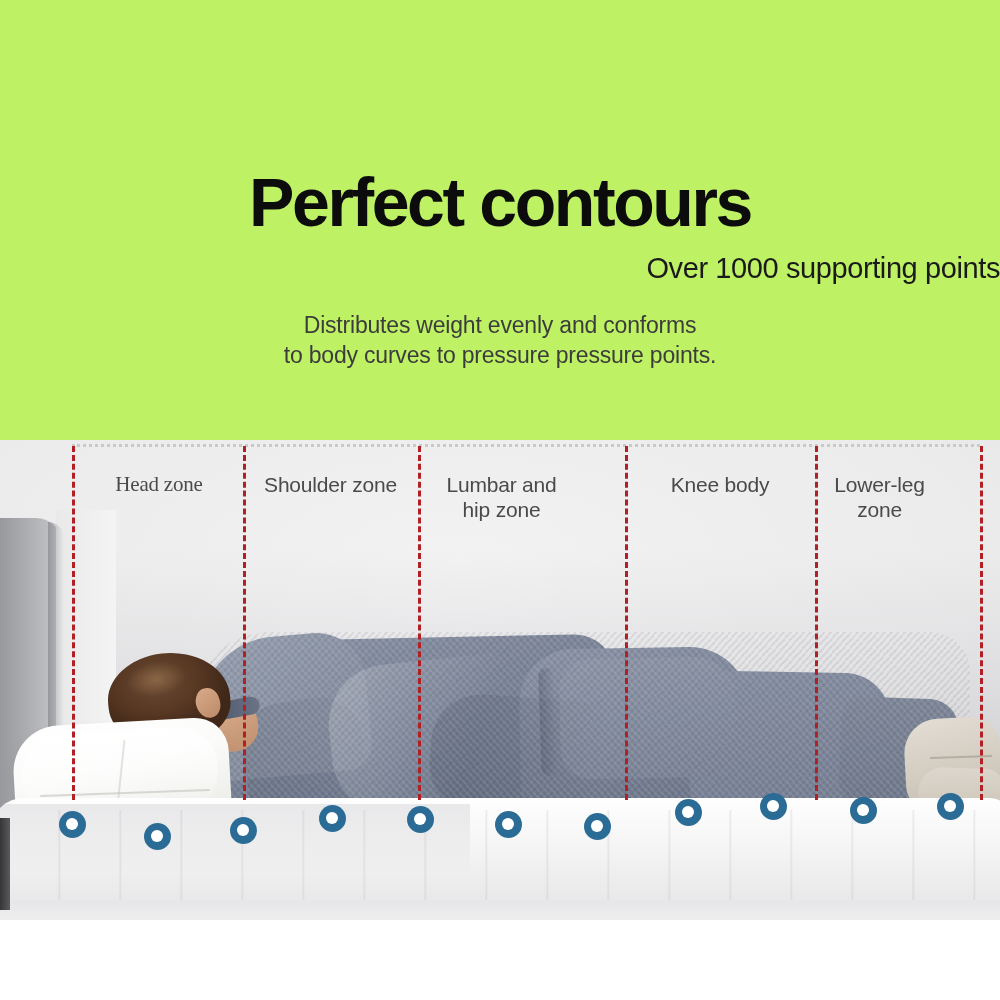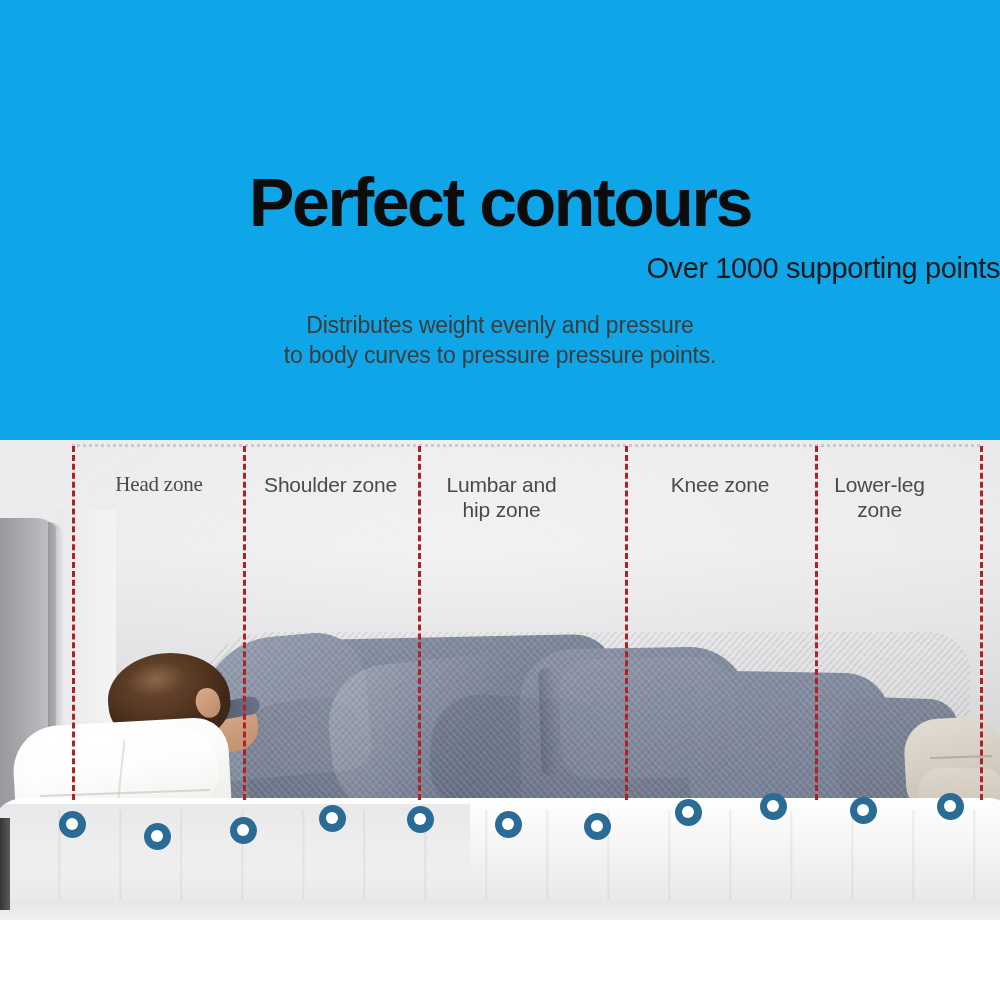--- a/index.html
+++ b/index.html
@@ -5,21 +5,21 @@
   html,body{margin:0;padding:0;background:#fff;}
   body{
     width:1000px;height:1000px;overflow:hidden;
     font-family:"Liberation Sans","DejaVu Sans",sans-serif;
     -webkit-font-smoothing:antialiased;
   }
   .page{position:relative;width:1000px;height:1000px;background:#fff;}
 
   
   .textblock{position:absolute;left:0;top:0;width:1000px;height:440px;
-    background:#0ea5e9;z-index:5;}
+    background:#bef264;z-index:5;}
   .headline{
     position:absolute;left:0;top:168;width:1000px;
     top:168px;text-align:center;
     font-size:68px;line-height:1;font-weight:700;
     letter-spacing:-2.4px;color:#0c0c0c;
   }
   .subhead{
     position:absolute;left:0;top:253px;width:1000px;text-align:right;
     font-size:29px;line-height:1.1;font-weight:400;
     letter-spacing:-0.4px;color:#1a1a1a;
@@ -207,21 +207,21 @@
     <div class="mattress-quilt"></div>
     <div class="mattress-shade"></div>
     <div class="mattress-base"></div>
     <div class="frame-dark"></div>
   </div>
 
   <div class="textblock">
     <div class="headline">Perfect contours</div>
     <div class="subhead">Over 1000 supporting points</div>
     <div class="bodycopy">
-      <div>Distributes weight evenly and pressure</div>
+      <div>Distributes weight evenly and conforms</div>
       <div>to body curves to pressure pressure points.</div>
     </div>
   </div>
 
   <div class="zones" id="zone-layer">
       <div class="zone-hline" style="left: 72px; top: 444px; width: 908px;"></div>
       <div class="zone-vline" style="left: 72px; top: 446px; height: 354px;"></div>
       <div class="zone-vline" style="left: 243px; top: 446px; height: 354px;"></div>
       <div class="zone-vline" style="left: 418px; top: 446px; height: 354px;"></div>
       <div class="zone-vline" style="left: 625px; top: 446px; height: 354px;"></div>
@@ -231,21 +231,21 @@
         <div>Head zone</div>
       </div>
       <div class="zone-label" style="left: 243px; top: 472px; width: 175px;">
         <div>Shoulder zone</div>
       </div>
       <div class="zone-label" style="left: 398px; top: 472px; width: 207px;">
         <div>Lumbar and</div>
         <div>hip zone</div>
       </div>
       <div class="zone-label" style="left: 625px; top: 472px; width: 190px;">
-        <div>Knee zone</div>
+        <div>Knee body</div>
       </div>
       <div class="zone-label" style="left: 797px; top: 472px; width: 165px;">
         <div>Lower-leg</div>
         <div>zone</div>
       </div>
     </div>
 
   <div id="dot-layer">
       <div class="dot" style="width: 27px; height: 27px; left: 58.5px; top: 810.5px;">
         <i style="width: 12px; height: 12px;"></i>

